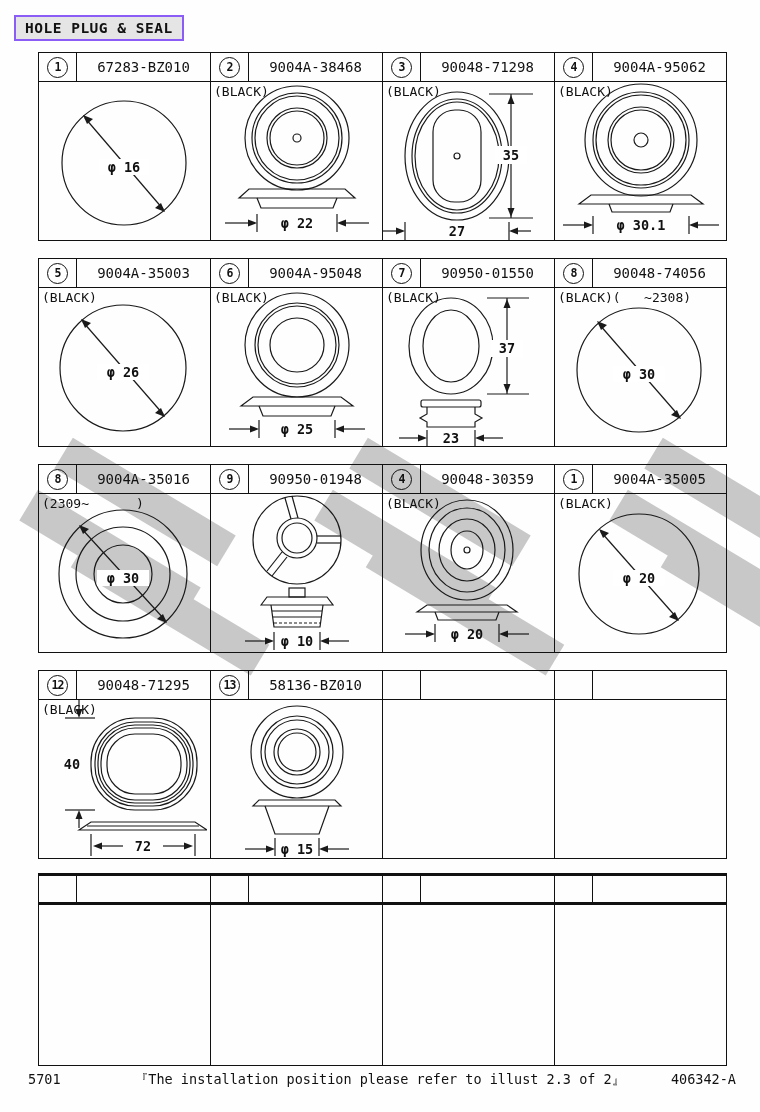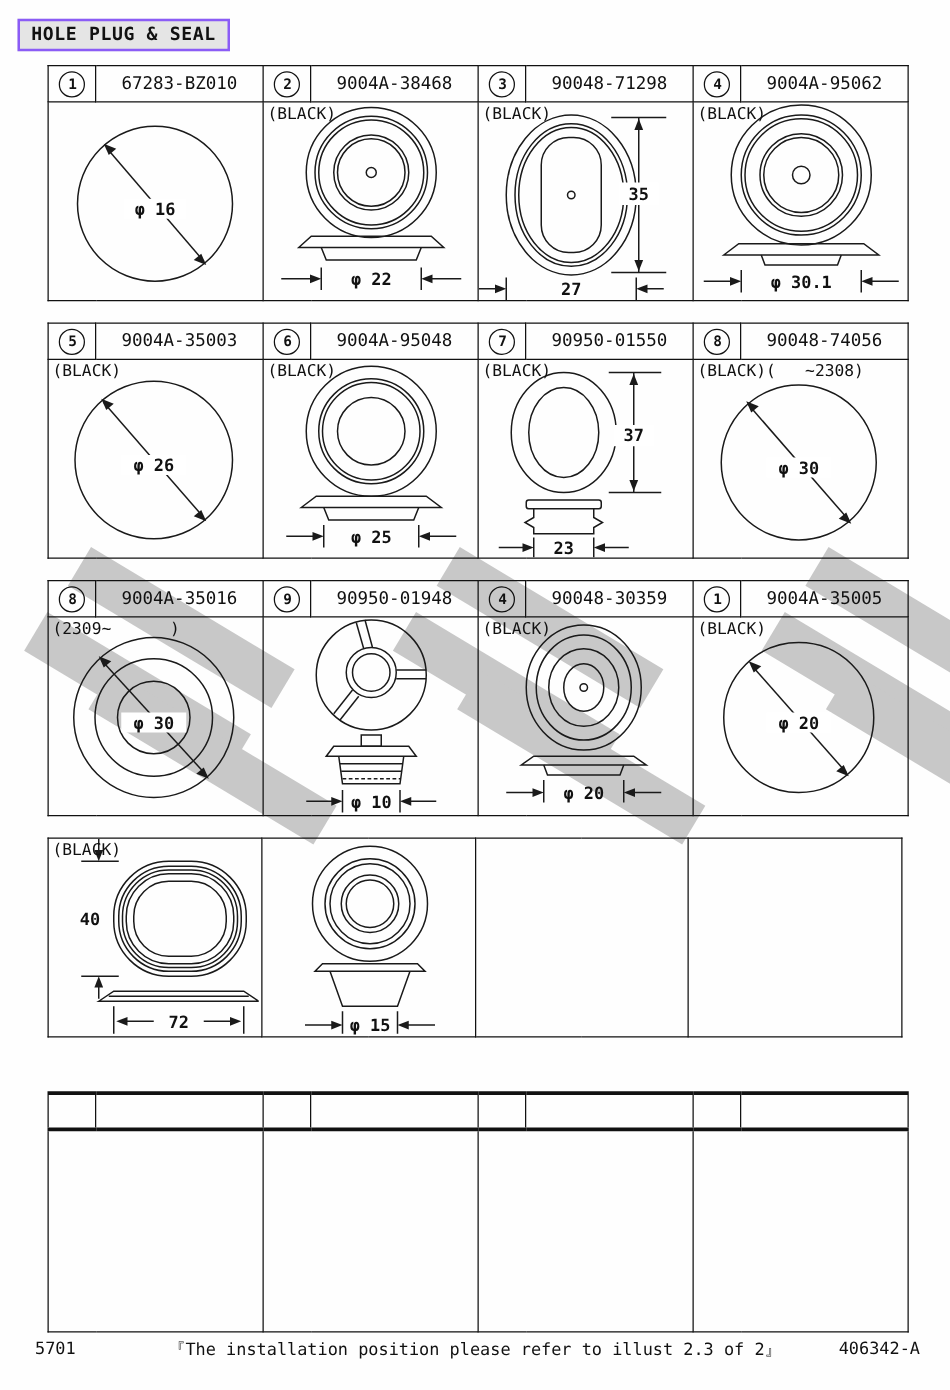--- a/index.html
+++ b/index.html
@@ -314,20 +314,30 @@
           <rect class="bg" x="58" y="76" width="52" height="16"></rect>
           <text x="84" y="89" text-anchor="middle">φ 20</text>
         </svg>
       </td>
     </tr>
   </tbody>
     </table>
 
   <table class="blk" style="top:670px;">
     <tbody>
+        <tr>
+      <td class="n"><span class="circ">12</span></td>
+      <td class="p">90048-71295</td>
+      <td class="n"><span class="circ">13</span></td>
+      <td class="p">58136-BZ010</td>
+      <td class="n"></td>
+      <td class="p"></td>
+      <td class="n"></td>
+      <td class="p"></td>
+    </tr>
     <tr>
       <td class="body" colspan="2">
         <div class="note">(BLACK)</div>
         <svg class="draw" width="168" height="158" viewBox="0 0 168 158">
           <rect x="52" y="18" width="106" height="92" rx="44"></rect>
           <rect x="56" y="22" width="98" height="84" rx="40"></rect>
           <rect x="59" y="25" width="92" height="78" rx="37"></rect>
           <rect x="62" y="28" width="86" height="72" rx="34"></rect>
           <rect x="68" y="34" width="74" height="60" rx="28"></rect>
           <line x1="26" y1="18" x2="56" y2="18"></line>

